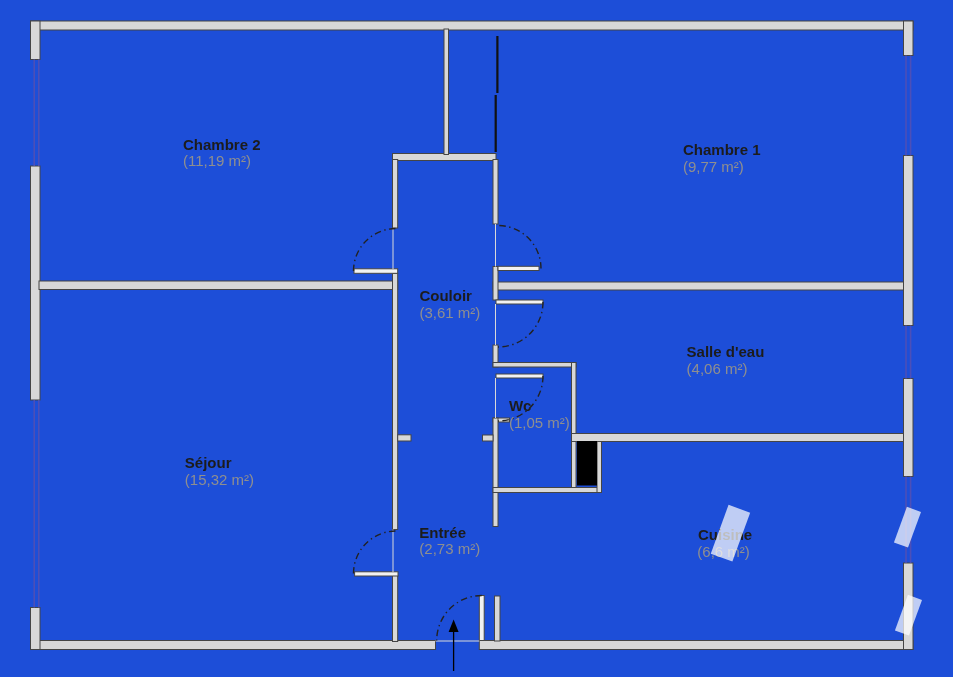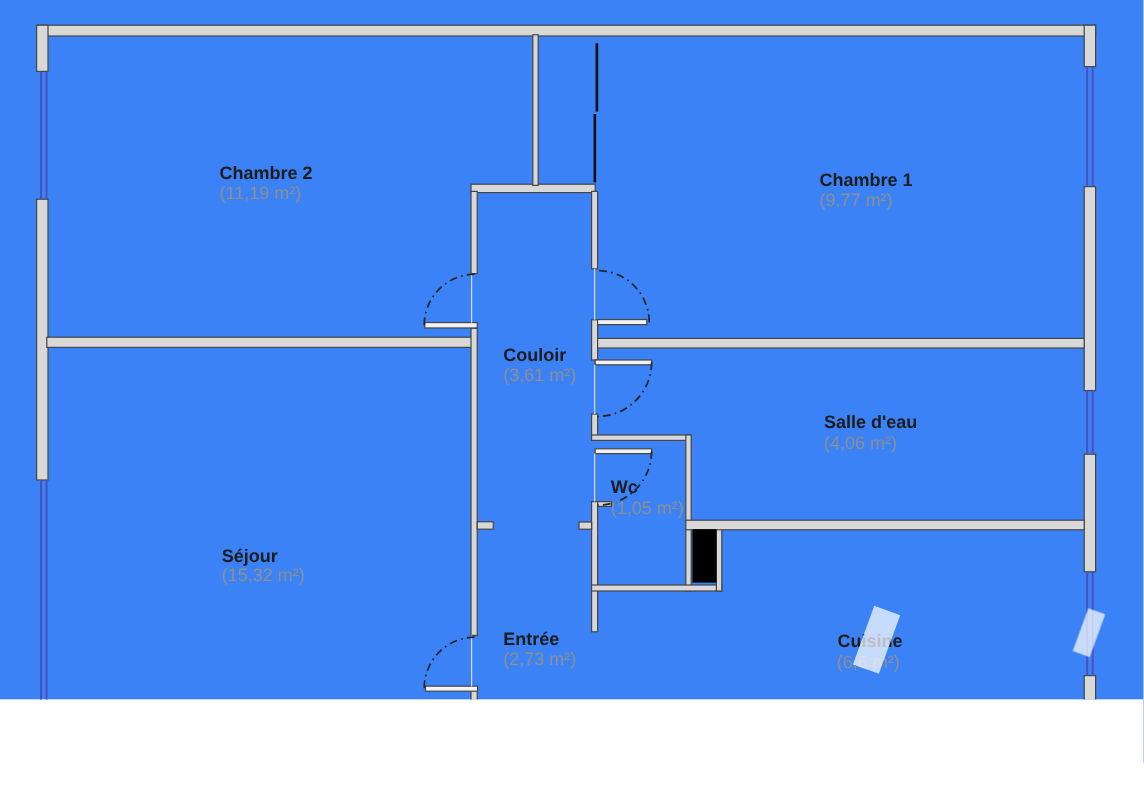--- a/index.html
+++ b/index.html
@@ -1,16 +1,16 @@
 <!DOCTYPE html>
 <html><head>
 <meta charset="utf-8">
 <style>
   html,body{margin:0;padding:0;background:#ffffff;}
-  .page{position:relative;width:953px;height:583px;background:#3b82f6;font-family:"Liberation Sans",sans-serif;}
+  .page{position:relative;width:953px;height:677px;background:#1d4ed8;font-family:"Liberation Sans",sans-serif;}
   svg{position:absolute;left:0;top:0;}
   text{font-family:"Liberation Sans",sans-serif;}
   .nm{font-weight:bold;font-size:15px;fill:#1c1c1c;}
   .ar{font-size:15px;fill:#8f8f8f;}
 </style>
 </head>
 <body>
 <div class="page">
 <svg width="953" height="677" viewBox="0 0 953 677">
 <g fill="#d8d8d8" stroke="#454545" stroke-width="1">

